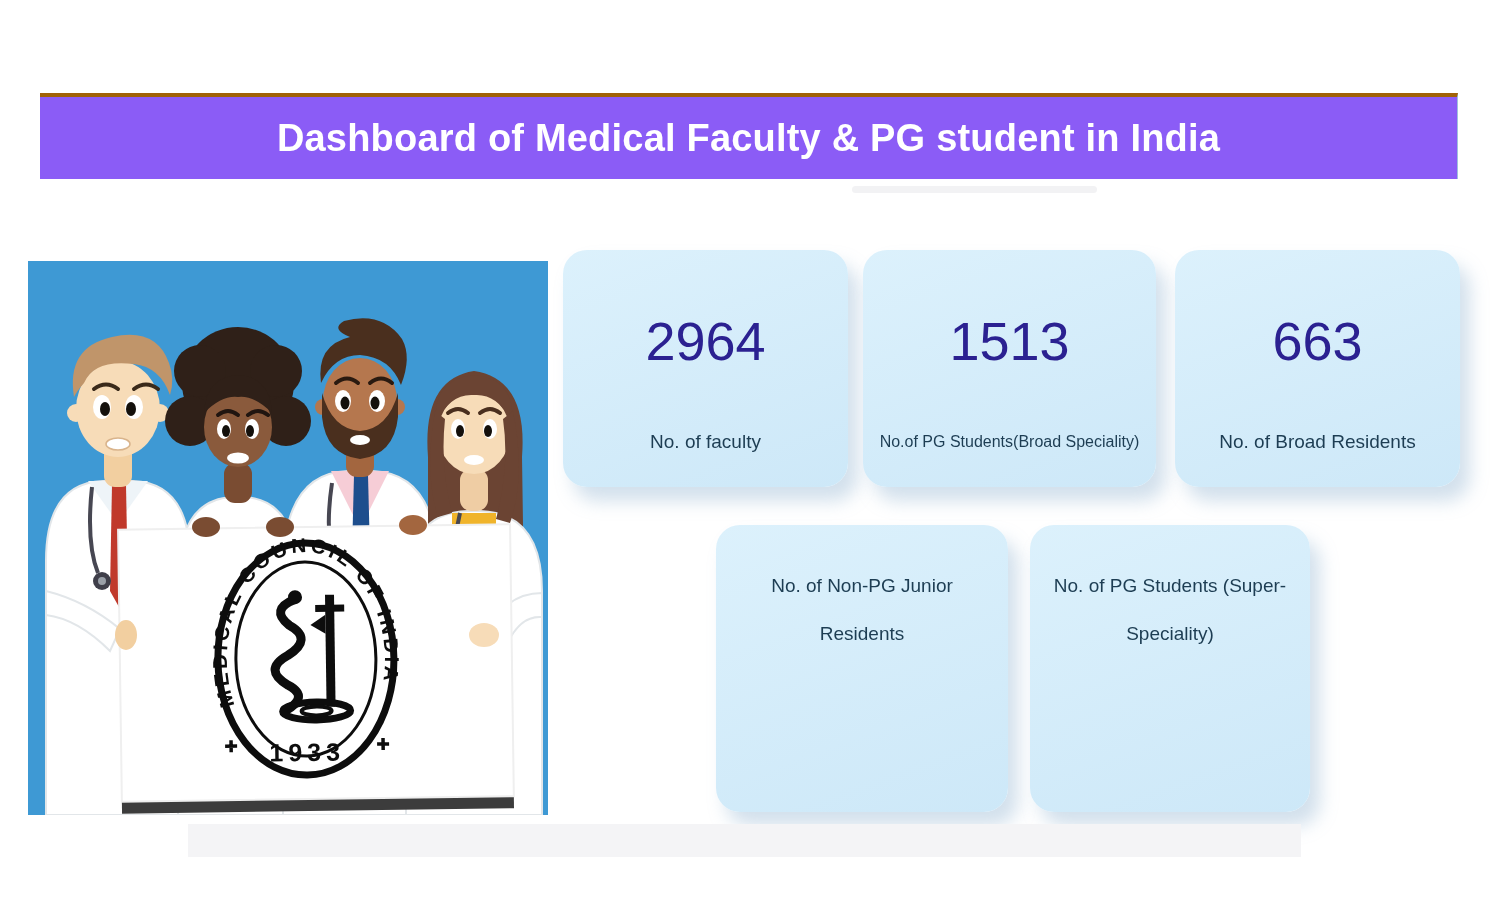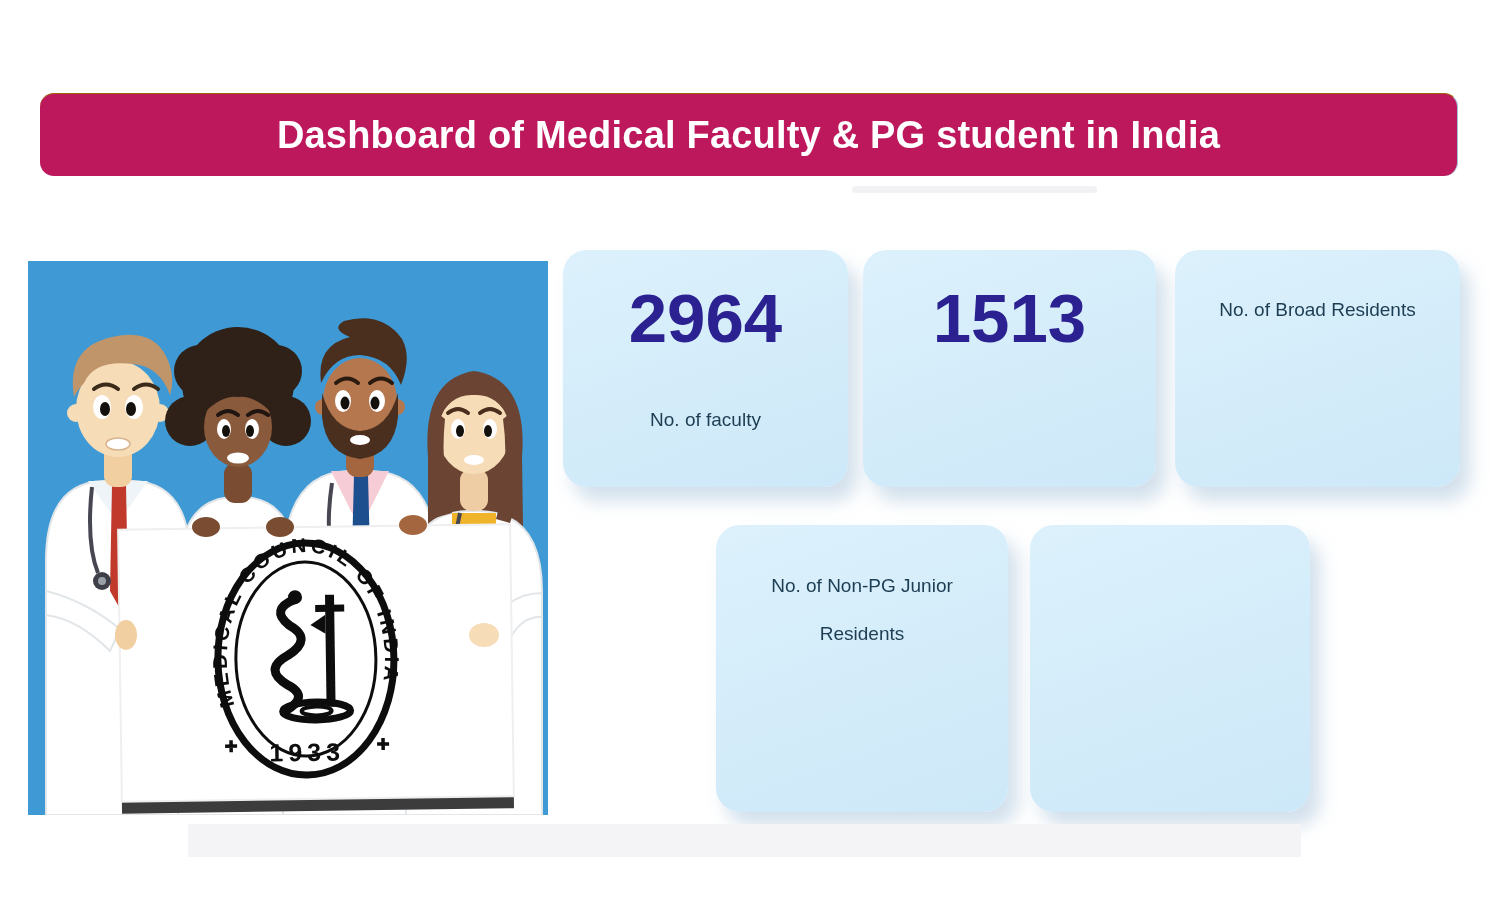--- a/index.html
+++ b/index.html
@@ -1,37 +1,37 @@
 <!DOCTYPE html>
 <html><head>
 <meta charset="utf-8">
 <style>
   html,body{margin:0;padding:0;background:#ffffff;}
   body{font-family:"Liberation Sans", sans-serif;}
   #page{position:relative;width:1500px;height:900px;background:#ffffff;overflow:hidden;}
 
   
   .banner{position:absolute;left:40px;top:93px;width:1417px;height:82px;
-    background:#be185d;border-top:1px solid #a16207;border-right:1px solid #9fc0dd;
-    display:flex;align-items:center;justify-content:center;border-radius:14px;}
+    background:#8b5cf6;border-top:4px solid #a16207;border-right:1px solid #9fc0dd;
+    display:flex;align-items:center;justify-content:center;}
   .banner h1{margin:0;color:#ffffff;font-size:38px;font-weight:bold;letter-spacing:.2px;}
 
   
   .faint-strip{position:absolute;left:852px;top:186px;width:245px;height:7px;
     background:#f2f2f4;border-radius:4px;}
 
   
   .illo{position:absolute;left:28px;top:261px;width:520px;height:554px;}
 
   
   .card{position:absolute;border-radius:24px;
     background:linear-gradient(160deg,#dcf1fc 0%,#cde8f8 100%);
     box-shadow:10px 14px 18px rgba(125,165,200,.35);
     display:flex;flex-direction:column;align-items:center;text-align:center;}
-  .card .num{font-size:69px;line-height:82px;font-weight:bold;color:#2b2191;margin-top:28px;}
+  .card .num{font-size:54px;line-height:82px;font-weight:normal;color:#2b2191;margin-top:50px;}
   .card .lbl{font-size:19px;font-weight:normal;color:#1d3d53;margin-top:48px;line-height:23px;}
   .card.c1{left:563px;top:250px;width:285px;height:237px;}
   .card.c2{left:863px;top:250px;width:293px;height:237px;}
   .card.c2 .lbl{font-size:16px;white-space:nowrap;}
   .card.c3{left:1175px;top:250px;width:285px;height:237px;}
   .card.c4{left:716px;top:525px;width:292px;height:287px;}
   .card.c5{left:1030px;top:525px;width:280px;height:287px;}
   .card.c4 .lbl,.card.c5 .lbl{margin-top:37px;line-height:48px;padding:0 16px;}
 
   
@@ -172,28 +172,31 @@
     </svg>
   </div>
 
   <div class="card c1">
     <div class="num">2964</div>
     <div class="lbl">No. of faculty</div>
   </div>
 
   <div class="card c2">
     <div class="num">1513</div>
+    <div class="lbl">No.of PG Students(Broad Speciality)</div>
   </div>
 
   <div class="card c3">
+    <div class="num">663</div>
     <div class="lbl">No. of Broad Residents</div>
   </div>
 
   <div class="card c4">
     <div class="lbl">No. of Non-PG Junior Residents</div>
   </div>
 
   <div class="card c5">
+    <div class="lbl">No. of PG Students (Super-Speciality)</div>
   </div>
 
   <div class="gray-band"></div>
 
 </div>
 
 </body></html>

